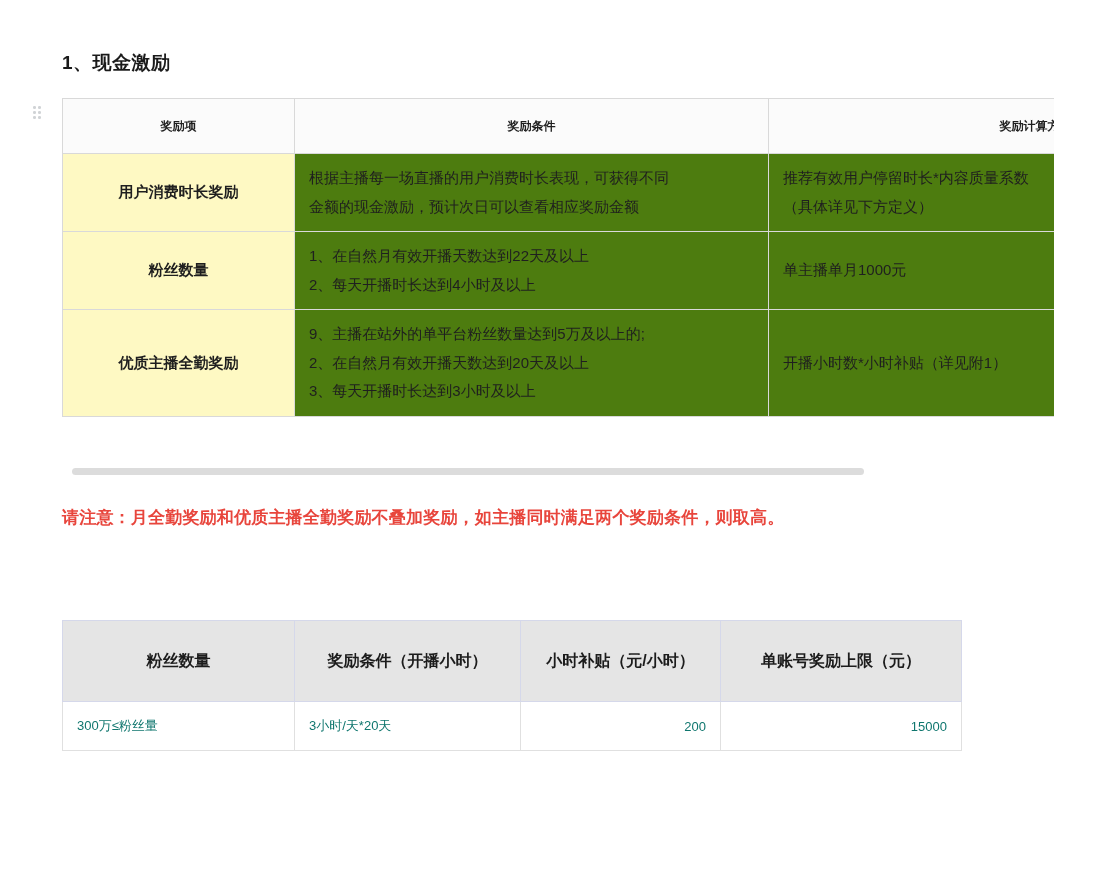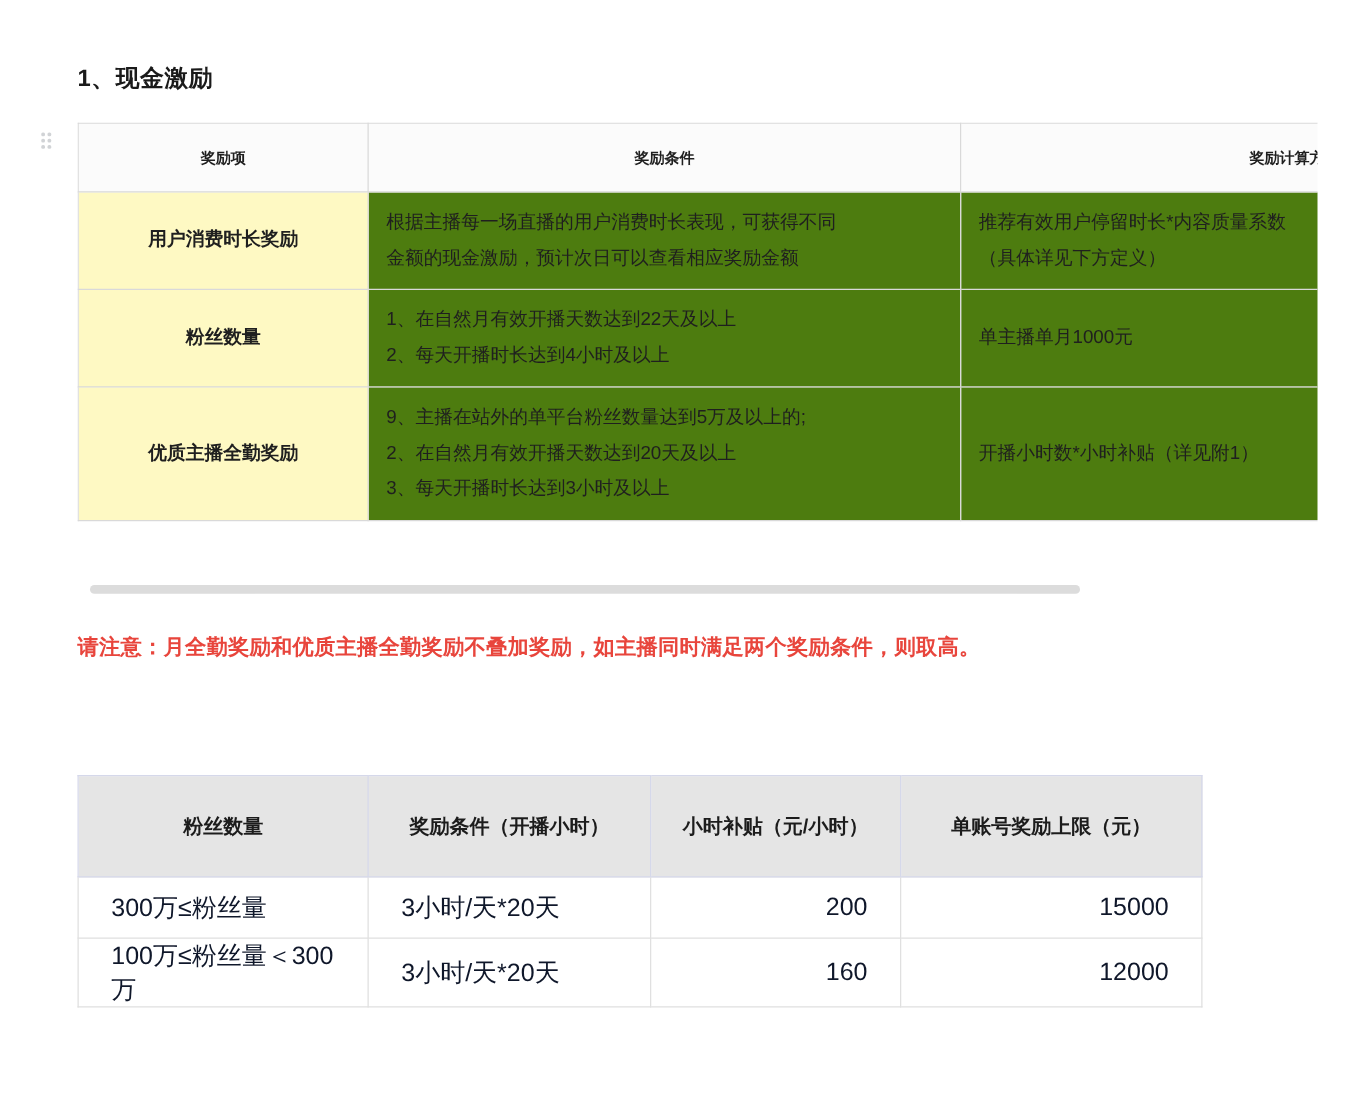--- a/index.html
+++ b/index.html
@@ -151,23 +151,23 @@
     border: 1px solid #d5d8ea;
     font-weight: bold;
     text-align: center;
     height: 78px;
     font-size: 16px;
     color: #1c1c1c;
   }
   table.t2 td {
     border: 1px solid #e0e0e0;
     height: 48px;
-    font-size: 20px;
-    color: #0f172a;
-    padding: 0 26px;
+    font-size: 13px;
+    color: #0f766e;
+    padding: 0 14px;
   }
   table.t2 td.c-left { text-align: left; }
   table.t2 td.c-center { text-align: right; }
   .t2-col1 { width: 232px; }
   .t2-col2 { width: 226px; }
   .t2-col3 { width: 200px; }
   .t2-col4 { width: 241px; }
 </style>
 </head>
 <body>
@@ -257,23 +257,17 @@
           <th>单账号奖励上限（元）</th>
         </tr>
       </thead>
       <tbody>
         <tr>
           <td class="c-left">300万≤粉丝量</td>
           <td class="c-left">3小时/天*20天</td>
           <td class="c-center">200</td>
           <td class="c-center">15000</td>
         </tr>
-        <tr>
-          <td class="c-left">100万≤粉丝量＜300万</td>
-          <td class="c-left">3小时/天*20天</td>
-          <td class="c-center">160</td>
-          <td class="c-center">12000</td>
-        </tr>
       </tbody>
     </table>
   </div>
 
 </div>
 
 </body></html>

